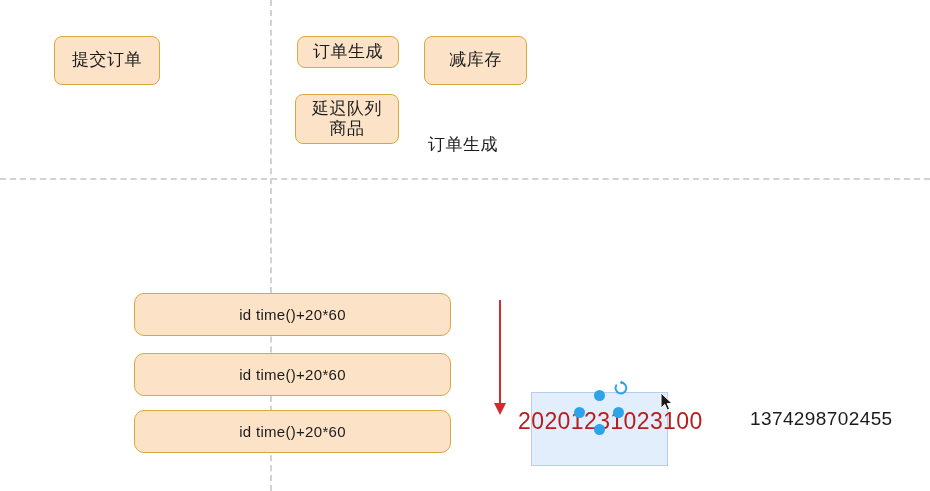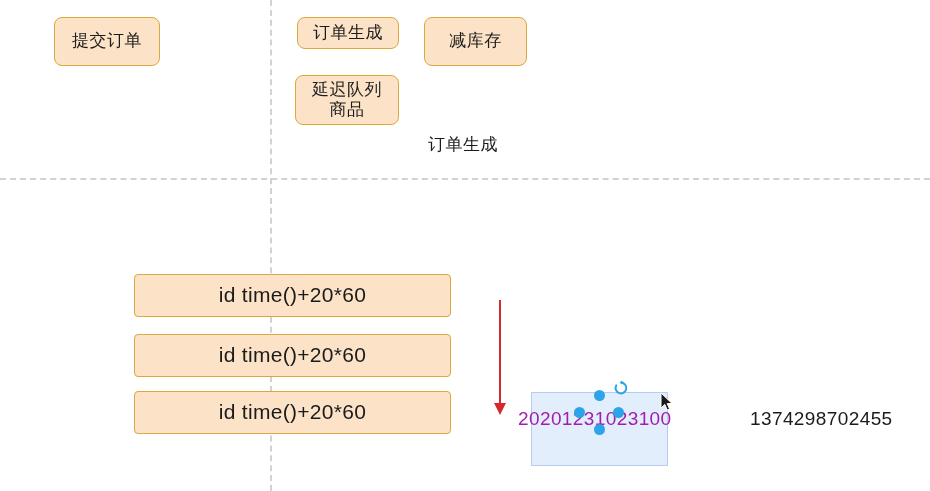--- a/index.html
+++ b/index.html
@@ -43,24 +43,25 @@
     border-radius: 8px;
     display: flex;
     align-items: center;
     justify-content: center;
     text-align: center;
     color: #1b1b1b;
     font-size: 17px;
     line-height: 1.18;
     letter-spacing: 0.5px;
     white-space: pre-line;
+    margin-top: 19px;
   }
   .node.wide {
-    border-radius: 4px;
-    font-size: 21px;
+    border-radius: 10px;
+    font-size: 15px;
     letter-spacing: 0.3px;
   }
 
   
   .caption {
     position: absolute;
     color: #1b1b1b;
     font-size: 17px;
     letter-spacing: 0.5px;
     white-space: nowrap;
@@ -83,22 +84,22 @@
 
   
   .selection-box {
     position: absolute;
     box-sizing: border-box;
     background: #e3eefc;
     border: 1px solid #b6cdf0;
   }
   .selection-text {
     position: absolute;
-    color: #a21caf;
-    font-size: 19px;
+    color: #b91c1c;
+    font-size: 23px;
     letter-spacing: 0.4px;
     white-space: nowrap;
     text-align: right;
   }
   .handle {
     position: absolute;
     width: 11px;
     height: 11px;
     border-radius: 50%;
     background: #2da3e8;

